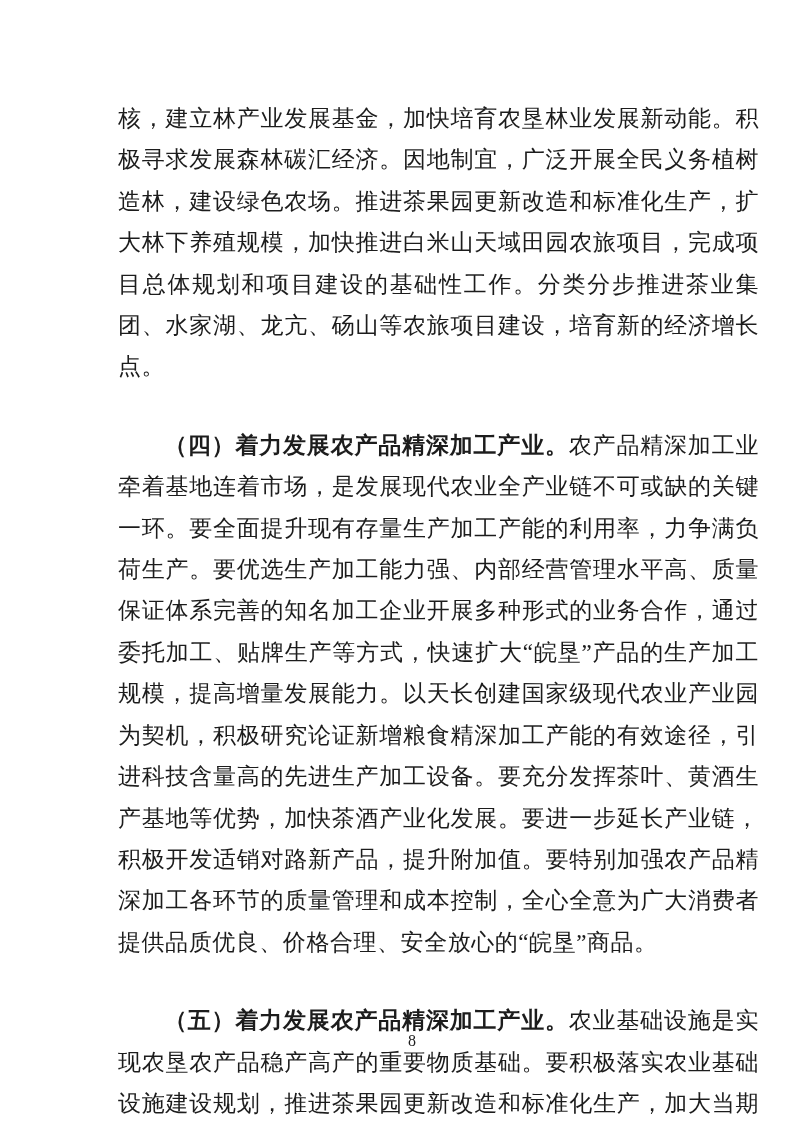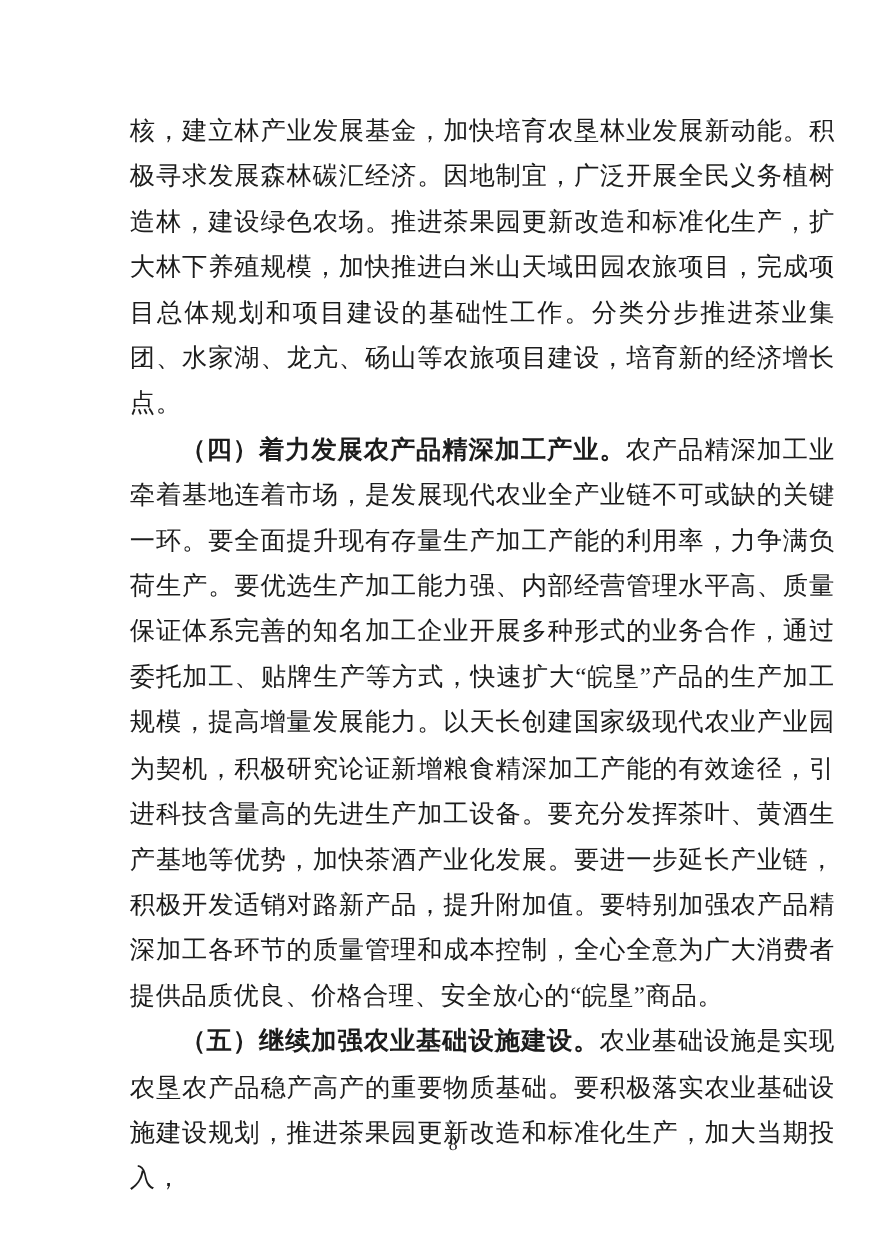--- a/index.html
+++ b/index.html
@@ -34,20 +34,21 @@
     font-size: 23px;
     line-height: 41.4px;
     text-align: justify;
     text-justify: inter-character;
     letter-spacing: 0.55px;
     word-break: break-all;
     color: #1c1c1c;
   }
   .para.indent {
     text-indent: 2em;
+    margin-top: 37px;
   }
   .heading {
     font-weight: 700;
   }
   .page-number {
     position: absolute;
     left: 12px;
     top: 1032px;
     width: 800px;
     text-align: center;
@@ -59,18 +60,18 @@
 </head>
 <body>
 
 <div class="page">
   <div class="content">
 
     <p class="para"><span>核，建立林产业发展基金，加快培育农垦林业发展新动能。积极寻求发展森林碳汇经济。因地制宜，广泛开展全民义务植树造林，建设绿色农场。推进茶果园更新改造和标准化生产，扩大林下养殖规模，加快推进白米山天域田园农旅项目，完成项目总体规划和项目建设的基础性工作。分类分步推进茶业集团、水家湖、龙亢、砀山等农旅项目建设，培育新的经济增长点。</span></p>
 
     <p class="para indent"><span class="heading">（四）着力发展农产品精深加工产业。</span><span>农产品精深加工业牵着基地连着市场，是发展现代农业全产业链不可或缺的关键一环。要全面提升现有存量生产加工产能的利用率，力争满负荷生产。要优选生产加工能力强、内部经营管理水平高、质量保证体系完善的知名加工企业开展多种形式的业务合作，通过委托加工、贴牌生产等方式，快速扩大“皖垦”产品的生产加工规模，提高增量发展能力。以天长创建国家级现代农业产业园为契机，积极研究论证新增粮食精深加工产能的有效途径，引进科技含量高的先进生产加工设备。要充分发挥茶叶、黄酒生产基地等优势，加快茶酒产业化发展。要进一步延长产业链，积极开发适销对路新产品，提升附加值。要特别加强农产品精深加工各环节的质量管理和成本控制，全心全意为广大消费者提供品质优良、价格合理、安全放心的“皖垦”商品。</span></p>
 
-    <p class="para indent"><span class="heading">（五）继续加强农业基础设施建设。</span><span>农业基础设施是实现农垦农产品稳产高产的重要物质基础。要积极落实农业基础设施建设规划，推进茶果园更新改造和标准化生产，加大当期投入，</span></p>
+    <p class="para indent"><span class="heading">（五）着力发展农产品精深加工产业。</span><span>农业基础设施是实现农垦农产品稳产高产的重要物质基础。要积极落实农业基础设施建设规划，推进茶果园更新改造和标准化生产，加大当期投入，</span></p>
 
   </div>
 
   <div class="page-number">8</div>
 </div>
 
 </body></html>

